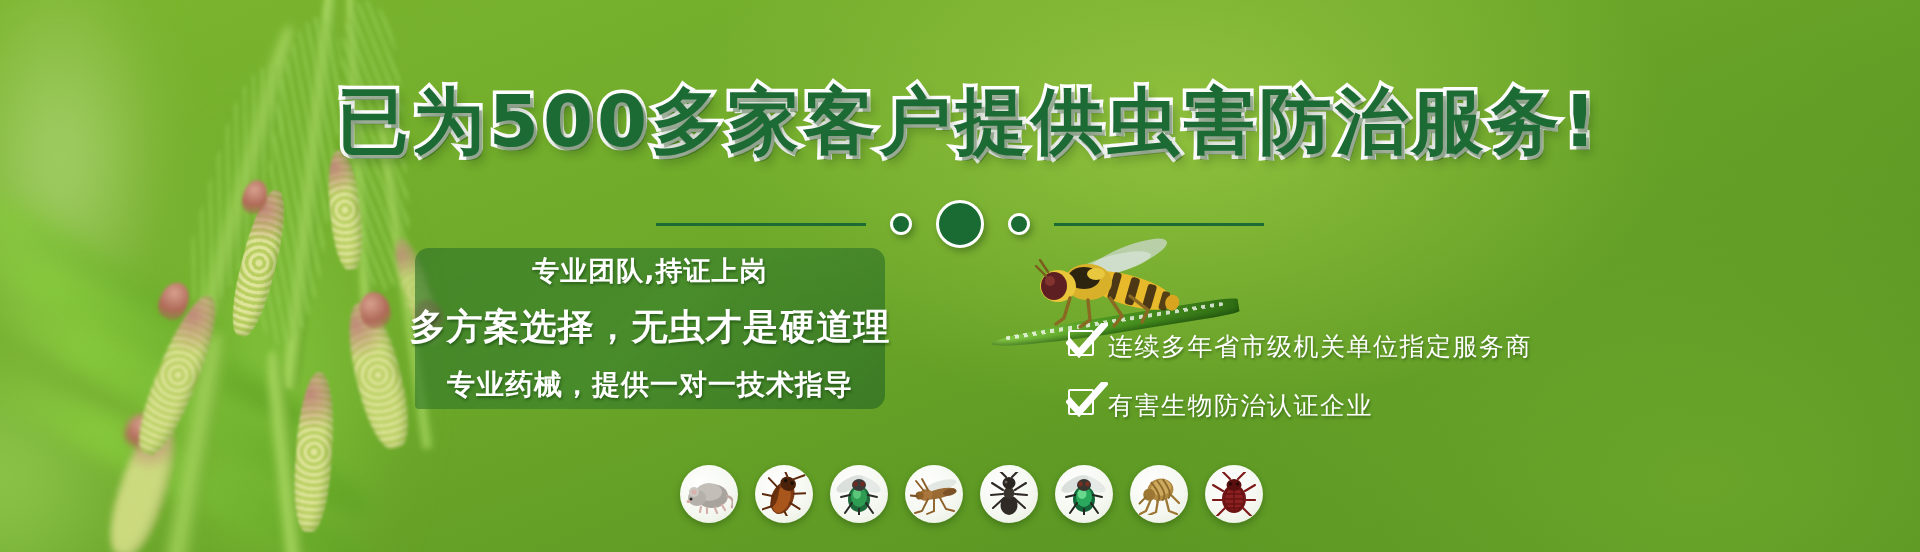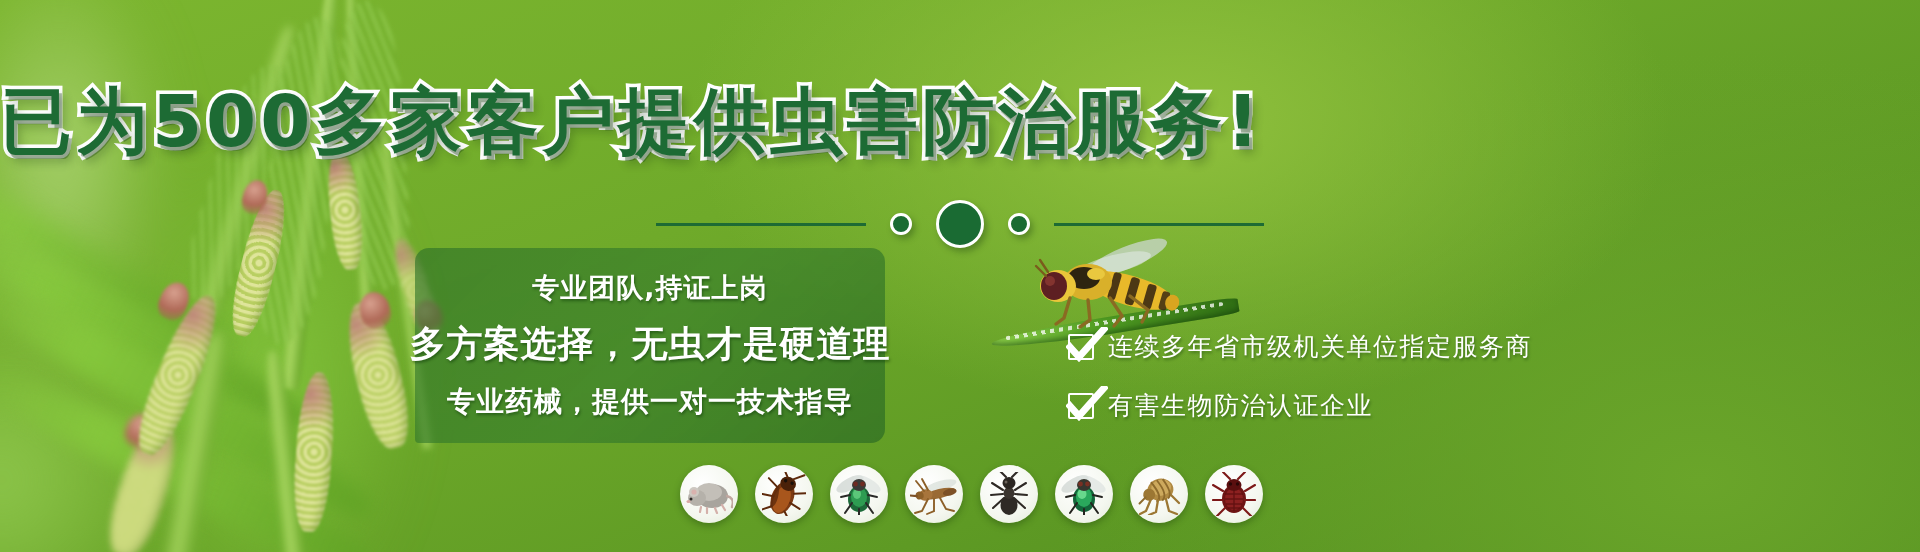--- a/index.html
+++ b/index.html
@@ -95,21 +95,21 @@
   }
   .bud.b1 { left:243px; top:180px; width:24px; height:34px; transform:rotate(14deg); }
   .bud.b2 { left:160px; top:282px; width:28px; height:38px; transform:rotate(22deg); }
   .bud.b3 { left:360px; top:292px; width:30px; height:36px; transform:rotate(-14deg); }
   .bud.b4 { left:126px; top:414px; width:30px; height:34px; transform:rotate(18deg); filter:blur(3px); }
   .bud.b5 { left:416px; top:300px; width:26px; height:32px; transform:rotate(-20deg); filter:blur(2px); }
 
   
   #headline {
     position:absolute; left:0; top:74px; width:1600px;
-    text-align:left;
+    text-align:right;
     font-family:"DejaVu Sans","Liberation Sans",sans-serif;
     font-size:72px; font-weight:700;
     letter-spacing:4px;
     white-space:nowrap;
     color:#1d6b34;
     -webkit-text-stroke:7px #ffffff;
     paint-order:stroke fill;
     text-shadow:
       3px 4px 0 rgba(30,70,20,.35),
       5px 7px 10px rgba(20,50,12,.30);
@@ -126,21 +126,21 @@
     background:#1a6b33;
     border:3px solid #ffffff;
     box-shadow:3px 4px 6px rgba(25,60,15,.35);
   }
   .dot.sm { width:22px; height:22px; }
   .dot.lg { width:48px; height:48px; }
 
   
   #feature-box {
     position:absolute; left:415px; top:248px;
-    width:470px; height:195px;
+    width:470px; height:161px;
     background:linear-gradient(135deg, rgba(44,112,40,.62) 0%, rgba(50,122,44,.60) 50%, rgba(40,104,36,.66) 100%);
     border-radius:14px 14px 14px 4px;
     display:flex; flex-direction:column; justify-content:center; align-items:center;
     gap:14px;
     backdrop-filter:blur(1px);
   }
   .feature-line {
     color:#ffffff; font-weight:700; white-space:nowrap;
     font-family:"DejaVu Sans","Liberation Sans",sans-serif;
     text-shadow:1px 2px 3px rgba(0,40,0,.45);
@@ -159,21 +159,21 @@
     box-shadow:inset 0 -3px 5px rgba(20,60,10,.5);
   }
   .blade:after{
     content:""; position:absolute; left:6%; top:3px; width:88%; height:4px;
     background:repeating-linear-gradient(90deg, rgba(255,255,255,.75) 0 4px, rgba(255,255,255,0) 4px 9px);
     border-radius:3px;
   }
 
   
   #checklist { position:absolute; left:1068px; top:330px; width:740px; }
-  .check-item { display:flex; align-items:center; gap:14px; margin-bottom:26px; }
+  .check-item { display:flex; gap:14px; margin-bottom:26px; }
   .check-box {
     position:relative; width:26px; height:26px; flex:0 0 26px;
     border:2.5px solid #ffffff; border-radius:2px;
   }
   .check-box svg { position:absolute; left:-4px; top:-9px; }
   .check-text {
     color:#ffffff; font-size:25px; letter-spacing:1.5px; white-space:nowrap;
     font-family:"DejaVu Sans","Liberation Sans",sans-serif;
     text-shadow:1px 2px 3px rgba(0,40,0,.40);
   }

